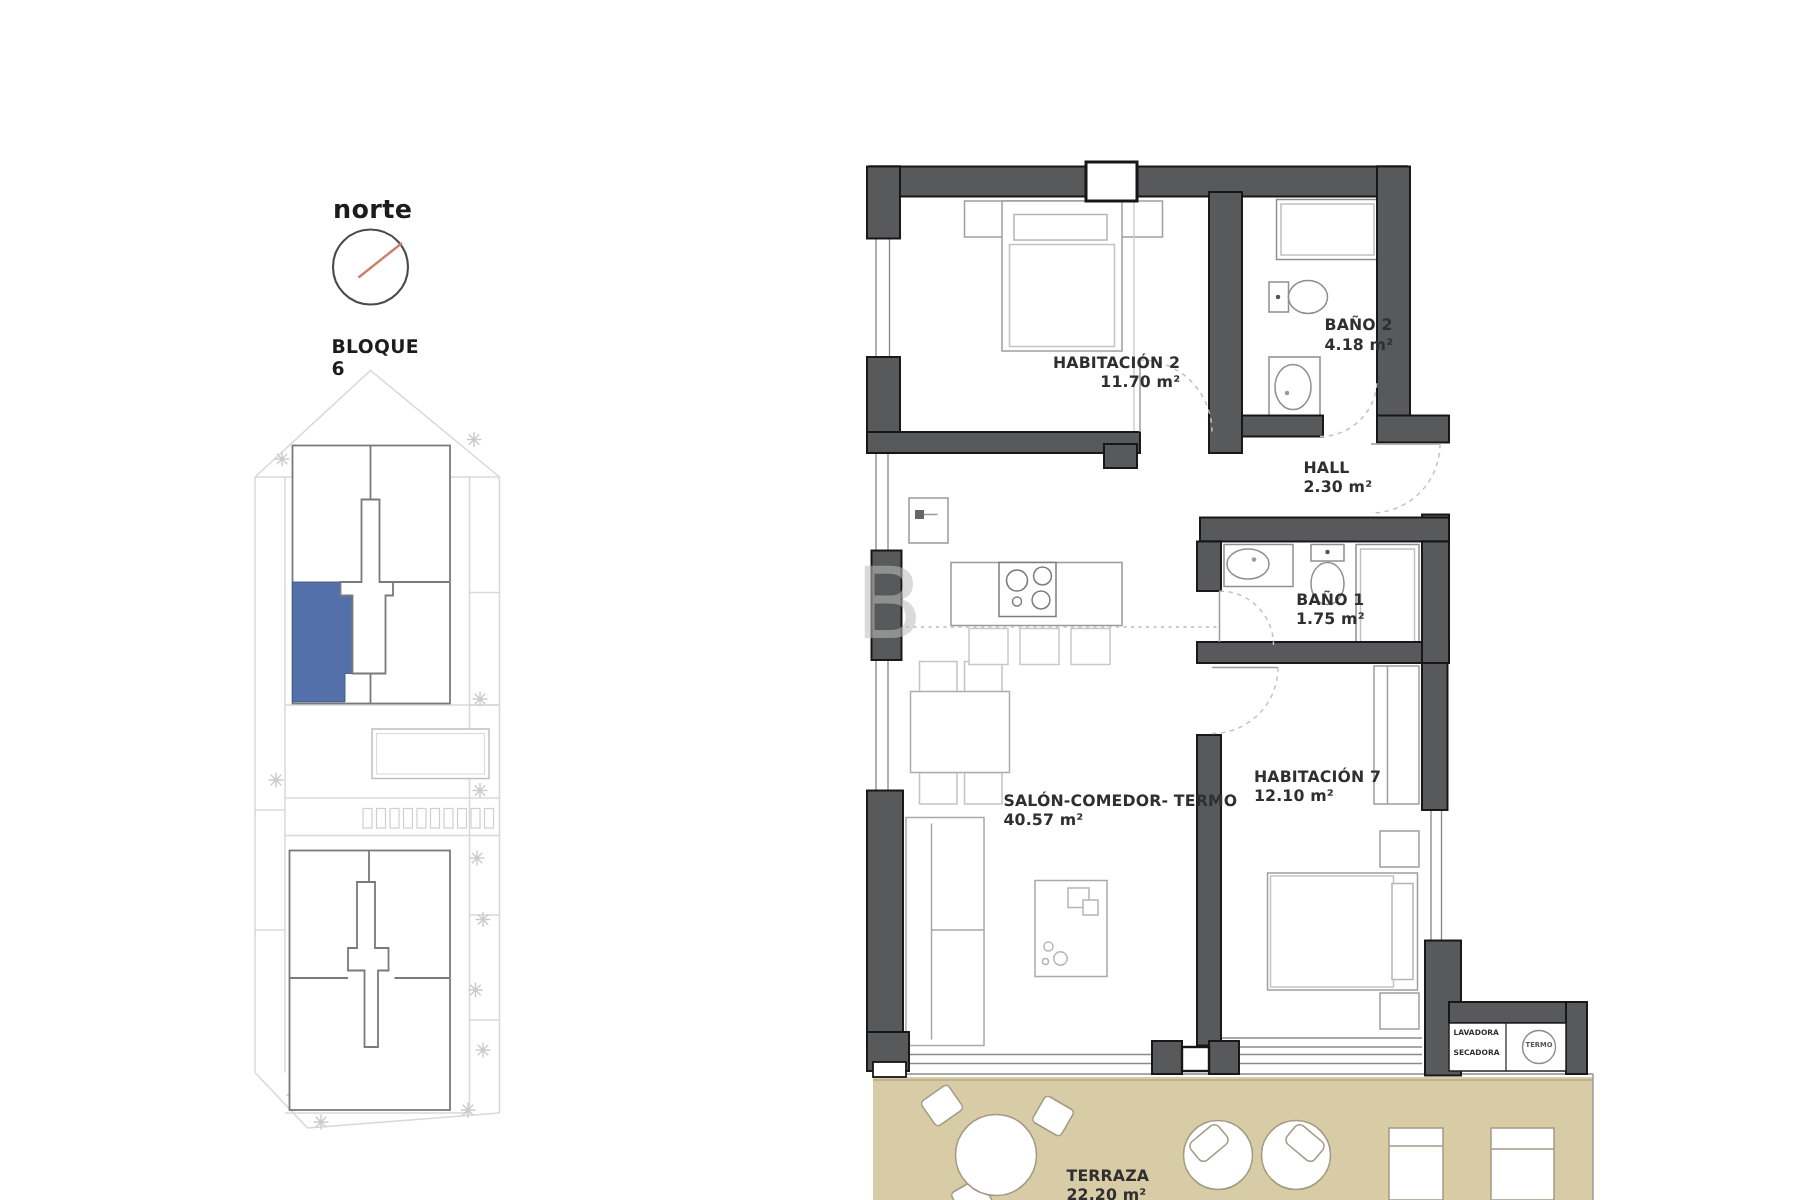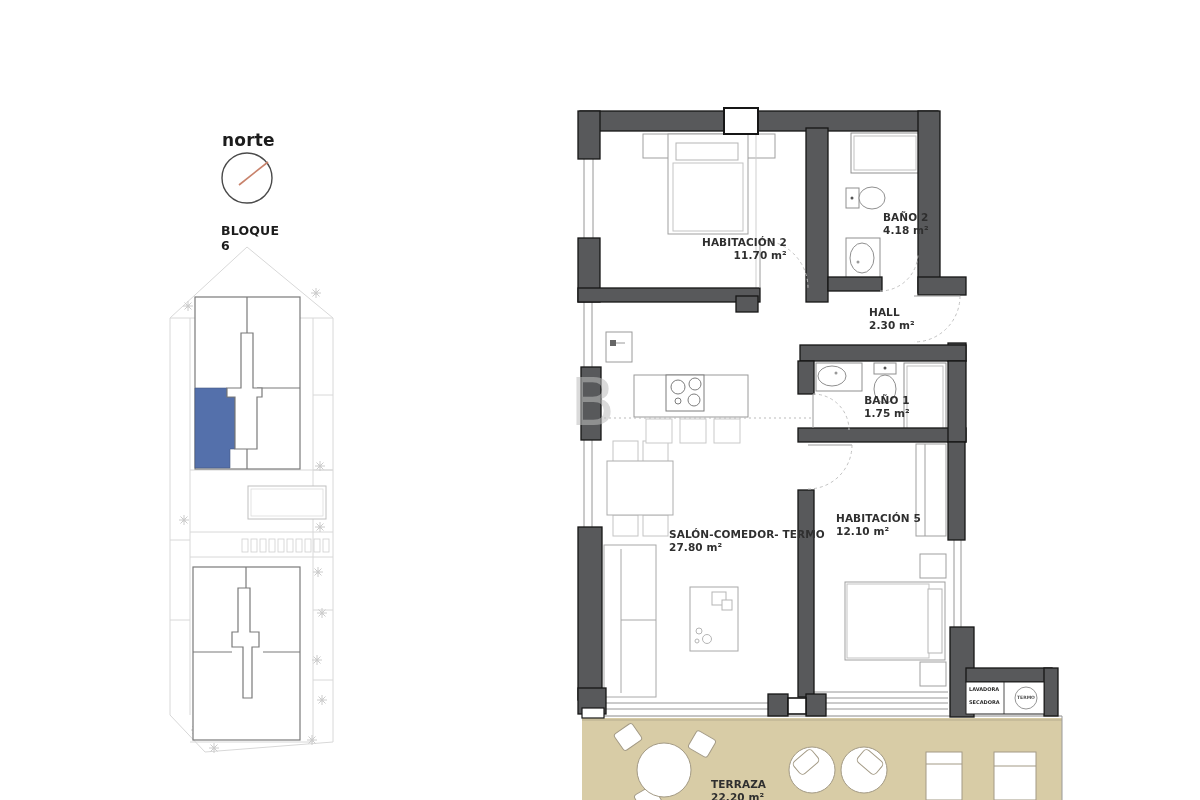--- a/index.html
+++ b/index.html
@@ -373,27 +373,27 @@
   <div>HALL</div>
   <div>2.30 m²</div>
 </div>
 
 <div class="room-label" style="left:864px;top:394px;text-align:center;">
   <div>BAÑO 1</div>
   <div>1.75 m²</div>
 </div>
 
 <div class="room-label" style="left:836px;top:512px;">
-  <div>HABITACIÓN 5</div>
+  <div>HABITACIÓN 7</div>
   <div>12.10 m²</div>
 </div>
 
 <div class="room-label" style="left:669px;top:528px;">
   <div>SALÓN-COMEDOR- TERMO</div>
-  <div>27.80 m²</div>
+  <div>40.57 m²</div>
 </div>
 
 <div class="room-label" style="left:711px;top:778px;">
   <div>TERRAZA</div>
   <div>22.20 m²</div>
 </div>
 
 <div class="tiny-label" style="left:969px;top:686px;">LAVADORA</div>
 <div class="tiny-label" style="left:969px;top:699px;">SECADORA</div>
 <div class="heater-label">TERMO</div>

